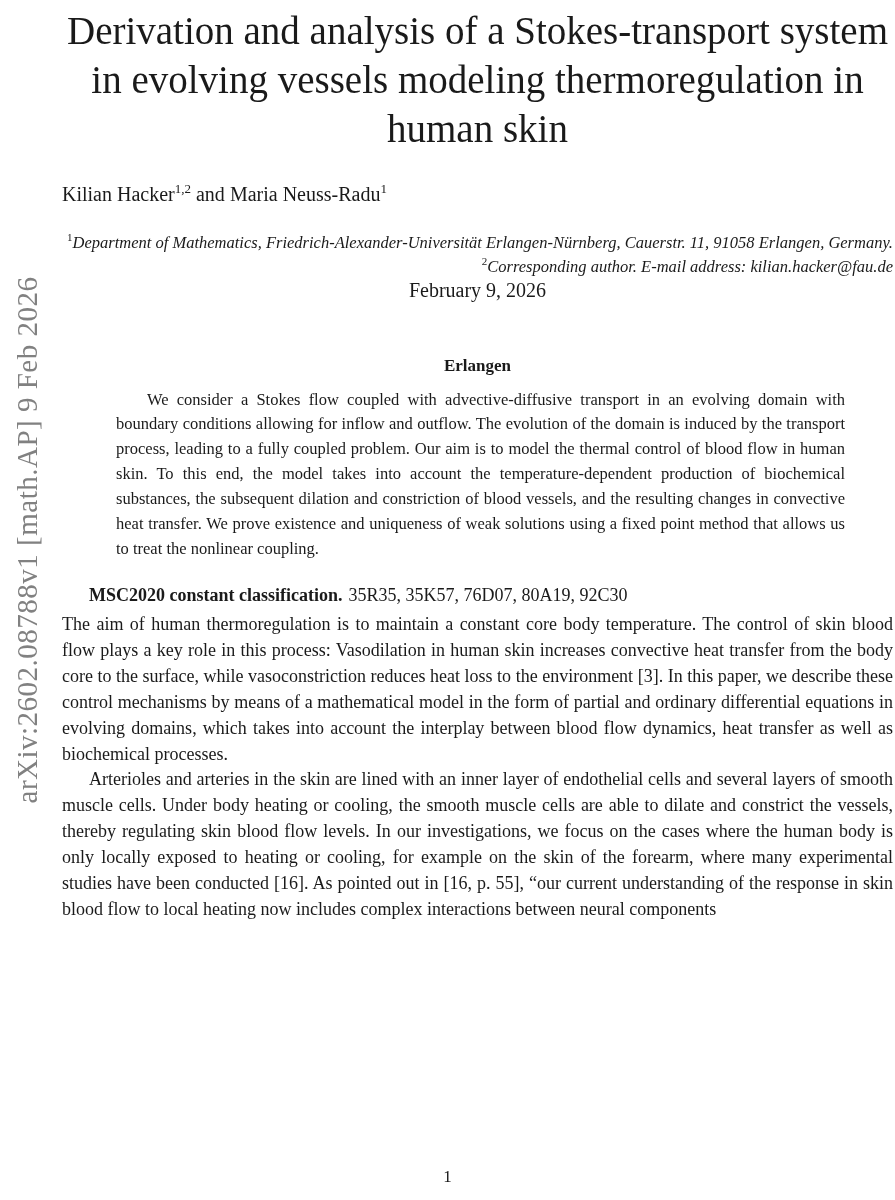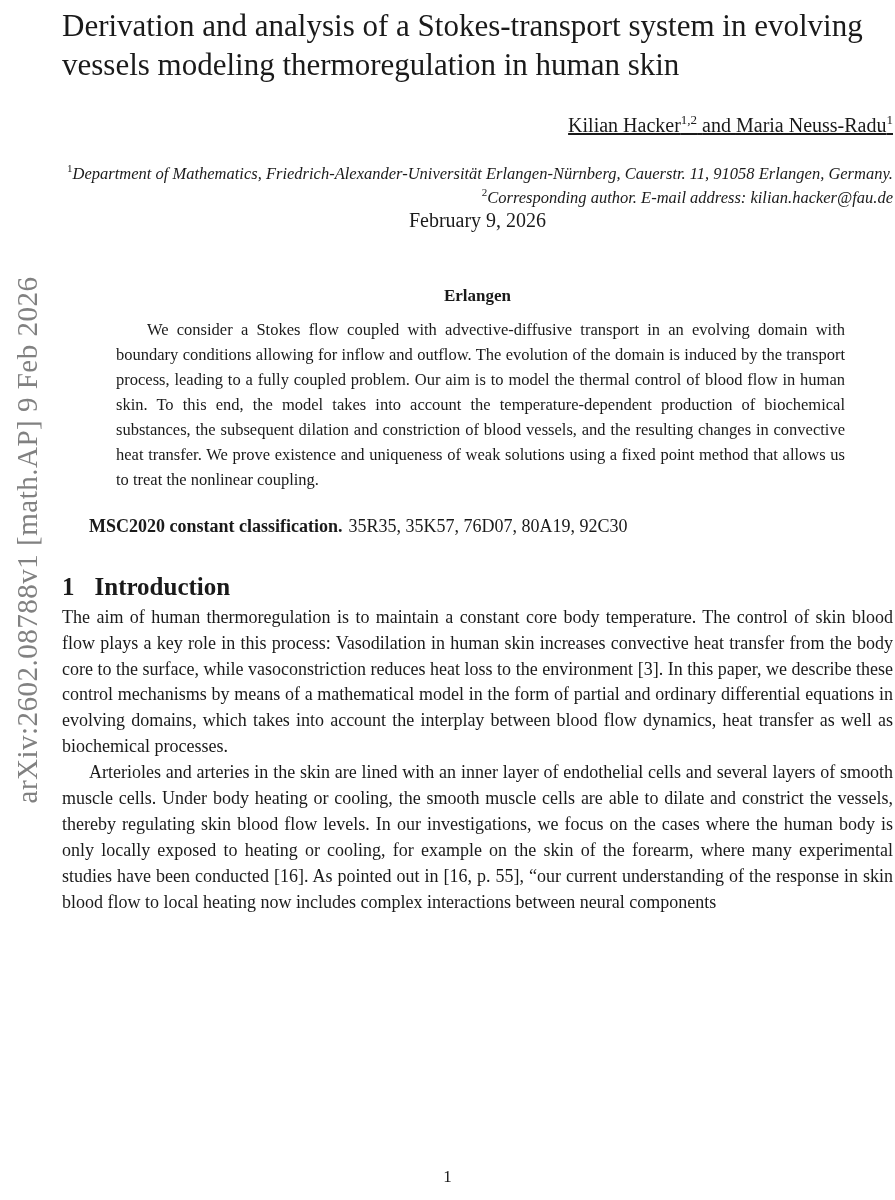--- a/index.html
+++ b/index.html
@@ -32,30 +32,29 @@
     white-space: nowrap;
   }
   .content {
     position: absolute;
     left: 62px;
     top: 0;
     width: 831px;
   }
   .title {
     margin: 6px 0 0 0;
-    font-size: 31px;
+    font-size: 39px;
     font-weight: normal;
-    text-align: left;
+    text-align: center;
     line-height: 1.26;
   }
   .byline {
     margin-top: 28px;
-    text-align: right;
+    text-align: left;
     font-size: 20px;
-    text-decoration: underline;
   }
   .byline sup { font-size: 13px; }
   .affiliations {
     margin-top: 24px;
     text-align: right;
     font-style: italic;
     font-size: 16.5px;
     line-height: 1.38;
   }
   .affiliations sup { font-size: 11px; font-style: normal; }
@@ -132,21 +131,20 @@
 
     <div class="date">February 9, 2026</div>
 
     <div class="abstract-heading">Erlangen</div>
 
     <p class="abstract-body">We consider a Stokes flow coupled with advective-diffusive transport in an evolving domain with boundary conditions allowing for inflow and outflow. The evolution of the domain is induced by the transport process, leading to a fully coupled problem. Our aim is to model the thermal control of blood flow in human skin. To this end, the model takes into account the temperature-dependent production of biochemical substances, the subsequent dilation and constriction of blood vessels, and the resulting changes in convective heat transfer. We prove existence and uniqueness of weak solutions using a fixed point method that allows us to treat the nonlinear coupling.</p>
 
 
     <p class="meta-par"><b class="meta-label">MSC2020 constant classification.</b><span>35R35, 35K57, 76D07, 80A19, 92C30</span></p>
 
-    <h2 class="section-heading"><span class="sec-num">1</span><span>Introduction</span></h2>
 
     <p class="body-par first">The aim of human thermoregulation is to maintain a constant core body temperature. The control of skin blood flow plays a key role in this process: Vasodilation in human skin increases convective heat transfer from the body core to the surface, while vasoconstriction reduces heat loss to the environment [3]. In this paper, we describe these control mechanisms by means of a mathematical model in the form of partial and ordinary differential equations in evolving domains, which takes into account the interplay between blood flow dynamics, heat transfer as well as biochemical processes.</p>
 
     <p class="body-par">Arterioles and arteries in the skin are lined with an inner layer of endothelial cells and several layers of smooth muscle cells. Under body heating or cooling, the smooth muscle cells are able to dilate and constrict the vessels, thereby regulating skin blood flow levels. In our investigations, we focus on the cases where the human body is only locally exposed to heating or cooling, for example on the skin of the forearm, where many experimental studies have been conducted [16]. As pointed out in [16, p. 55], “our current understanding of the response in skin blood flow to local heating now includes complex interactions between neural components</p>
 
   </div>
 
   <div class="page-number">1</div>
 
 </div>

